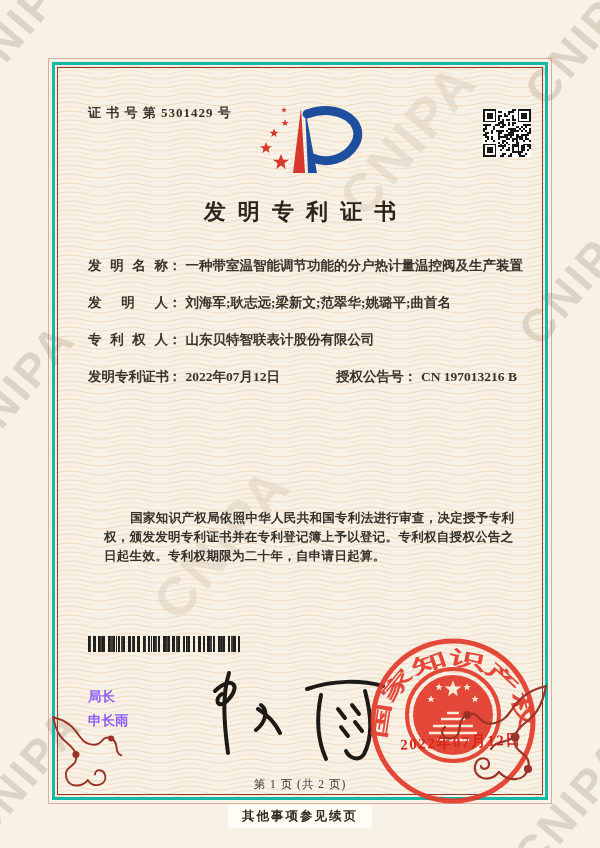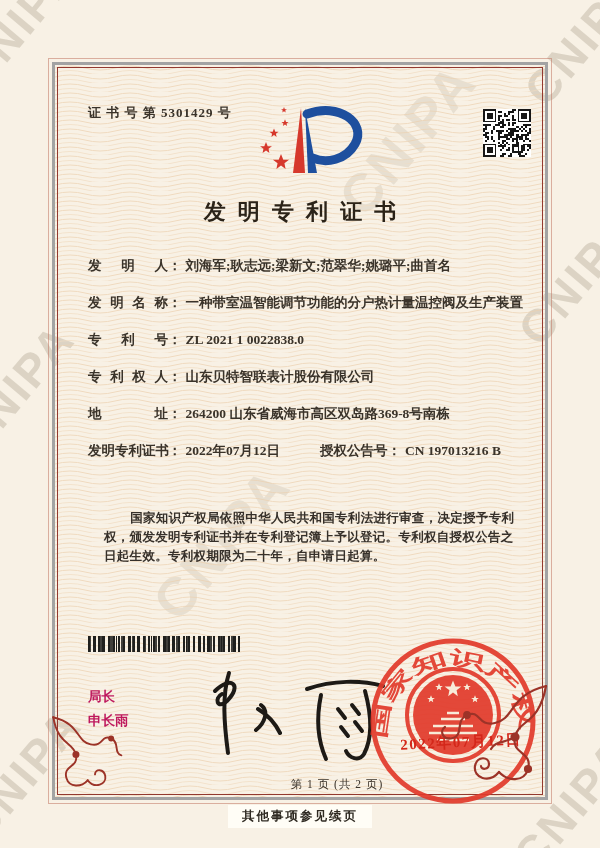--- a/index.html
+++ b/index.html
@@ -13,62 +13,62 @@
   
   .wm{
     position:absolute;font-family:"Liberation Sans","DejaVu Sans",sans-serif;
     font-weight:bold;font-size:46px;letter-spacing:3px;
     color:rgba(141,129,106,.26);transform:rotate(-50deg);z-index:0;white-space:nowrap;
   }
   .wm.light{color:rgba(150,138,115,.17);font-size:54px;}
   
   .frame{
     position:absolute;left:52px;top:62px;width:490px;height:732px;
-    border:3px solid #a3a3a3;z-index:1;
+    border:3px solid #14b8a6;z-index:1;
   }
   .frame::before{content:'';position:absolute;inset:-7px;border:1px solid rgba(193,118,100,.55);pointer-events:none;}
   .inner-line{position:absolute;inset:2px;border:1px solid #93392f;pointer-events:none;}
   .guilloche{position:absolute;inset:0;width:100%;height:100%;}
   
   .cert-no{position:absolute;left:33px;top:39px;font-size:13px;font-weight:600;letter-spacing:1px;color:#3a332a;}
   .logo{position:absolute;left:188px;top:36px;}
   .qr{position:absolute;left:428px;top:44px;width:48px;height:48px;}
   .title{
     position:absolute;left:0;top:116px;width:100%;text-align:center;
     font-size:22px;font-weight:700;color:#2b2318;letter-spacing:.55em;text-indent:.55em;margin-top:16px;
   }
   
   .fields{position:absolute;left:33px;top:182px;width:444px;font-size:13.5px;font-weight:600;color:#3a332a;}
   .frow{height:37px;line-height:37px;white-space:nowrap;}
   .flabel{display:inline-block;width:80px;text-align:justify;text-align-last:justify;vertical-align:top;}
   .fvalue{margin-left:4px;}
-  .fpair2{margin-left:40px;}
+  .fpair2{margin-left:56px;}
   
   .paras{position:absolute;left:33px;top:428px;width:446px;font-size:12.5px;line-height:1.52;color:#36302a;}
   .paras p{margin:16px;text-indent:2.1em;font-weight:700;letter-spacing:.3px;}
   
   .barcode{
     position:absolute;left:33px;top:571px;width:152px;height:16px;
     background:
       repeating-linear-gradient(90deg,#20201e 0 2px,transparent 2px 5px),
       repeating-linear-gradient(90deg,#20201e 0 1px,transparent 1px 7px),
       repeating-linear-gradient(90deg,rgba(32,32,30,.85) 0 3px,transparent 3px 11px);
   }
   
-  .signer{position:absolute;left:33px;top:620px;font-size:13.5px;font-weight:700;color:#be185d;line-height:24px;}
+  .signer{position:absolute;left:33px;top:620px;font-size:13.5px;font-weight:700;color:#8b5cf6;line-height:24px;}
   .signature{position:absolute;left:140px;top:596px;}
   
   .seal{position:absolute;left:308px;top:566px;opacity:.92;}
   .seal-date{
     position:absolute;left:318px;top:668px;width:176px;text-align:center;
     font-size:15px;font-weight:700;color:#d4271a;letter-spacing:1.5px;
     transform:rotate(-2.5deg);font-family:"Liberation Serif","DejaVu Serif",serif;
   }
   
-  .page-num{position:absolute;left:8px;top:712px;width:100%;text-align:center;font-size:11.5px;color:#3a332a;letter-spacing:1px;padding-left:29px;}
+  .page-num{position:absolute;left:0;top:712px;width:100%;text-align:center;font-size:11.5px;color:#3a332a;letter-spacing:1px;}
   .flourish-r{position:absolute;right:-4px;bottom:-6px;}
   .flourish-l{position:absolute;left:-4px;bottom:-6px;transform:scaleX(-1);}
   .footer-note{
     position:absolute;left:50%;top:805px;transform:translateX(-50%);
     background:#fffdf6;padding:3px 14px;font-size:12.5px;font-weight:600;
     color:#2f2a22;z-index:2;letter-spacing:2px;
   }
 </style>
 </head>
 <body>
@@ -322,33 +322,27 @@
           <rect x="20" y="2" width="3" height="3" fill="#161616"></rect>
           <rect x="0" y="18" width="7" height="7" fill="#161616"></rect>
           <rect x="1" y="19" width="5" height="5" fill="#fff"></rect>
           <rect x="2" y="20" width="3" height="3" fill="#161616"></rect>
         </svg></div>
 
     <div class="title">发明专利证书</div>
 
     <div class="fields">
       <div class="frow">
+        <span class="flabel">发明名称</span><span>：</span><span class="fvalue">一种带室温智能调节功能的分户热计量温控阀及生产装置</span>
+      </div>
+      <div class="frow">
         <span class="flabel">发明人</span><span>：</span><span class="fvalue">刘海军;耿志远;梁新文;范翠华;姚璐平;曲首名</span>
       </div>
       <div class="frow">
-        <span class="flabel">发明名称</span><span>：</span><span class="fvalue">一种带室温智能调节功能的分户热计量温控阀及生产装置</span>
-      </div>
-      <div class="frow">
-        <span class="flabel">专利号</span><span>：</span><span class="fvalue">ZL 2021 1 0022838.0</span>
-      </div>
-      <div class="frow">
         <span class="flabel">专利权人</span><span>：</span><span class="fvalue">山东贝特智联表计股份有限公司</span>
-      </div>
-      <div class="frow">
-        <span class="flabel">地址</span><span>：</span><span class="fvalue">264200 山东省威海市高区双岛路369-8号南栋</span>
       </div>
       <div class="frow">
         <span class="flabel">发明专利证书</span><span>：</span><span class="fvalue">2022年07月12日</span><span class="fpair2">授权公告号</span><span>：</span><span class="fvalue">CN 197013216 B</span>
       </div>
     </div>
 
     <div class="paras">
       <p>国家知识产权局依照中华人民共和国专利法进行审查，决定授予专利权，颁发发明专利证书并在专利登记簿上予以登记。专利权自授权公告之日起生效。专利权期限为二十年，自申请日起算。</p>
     </div>
 

